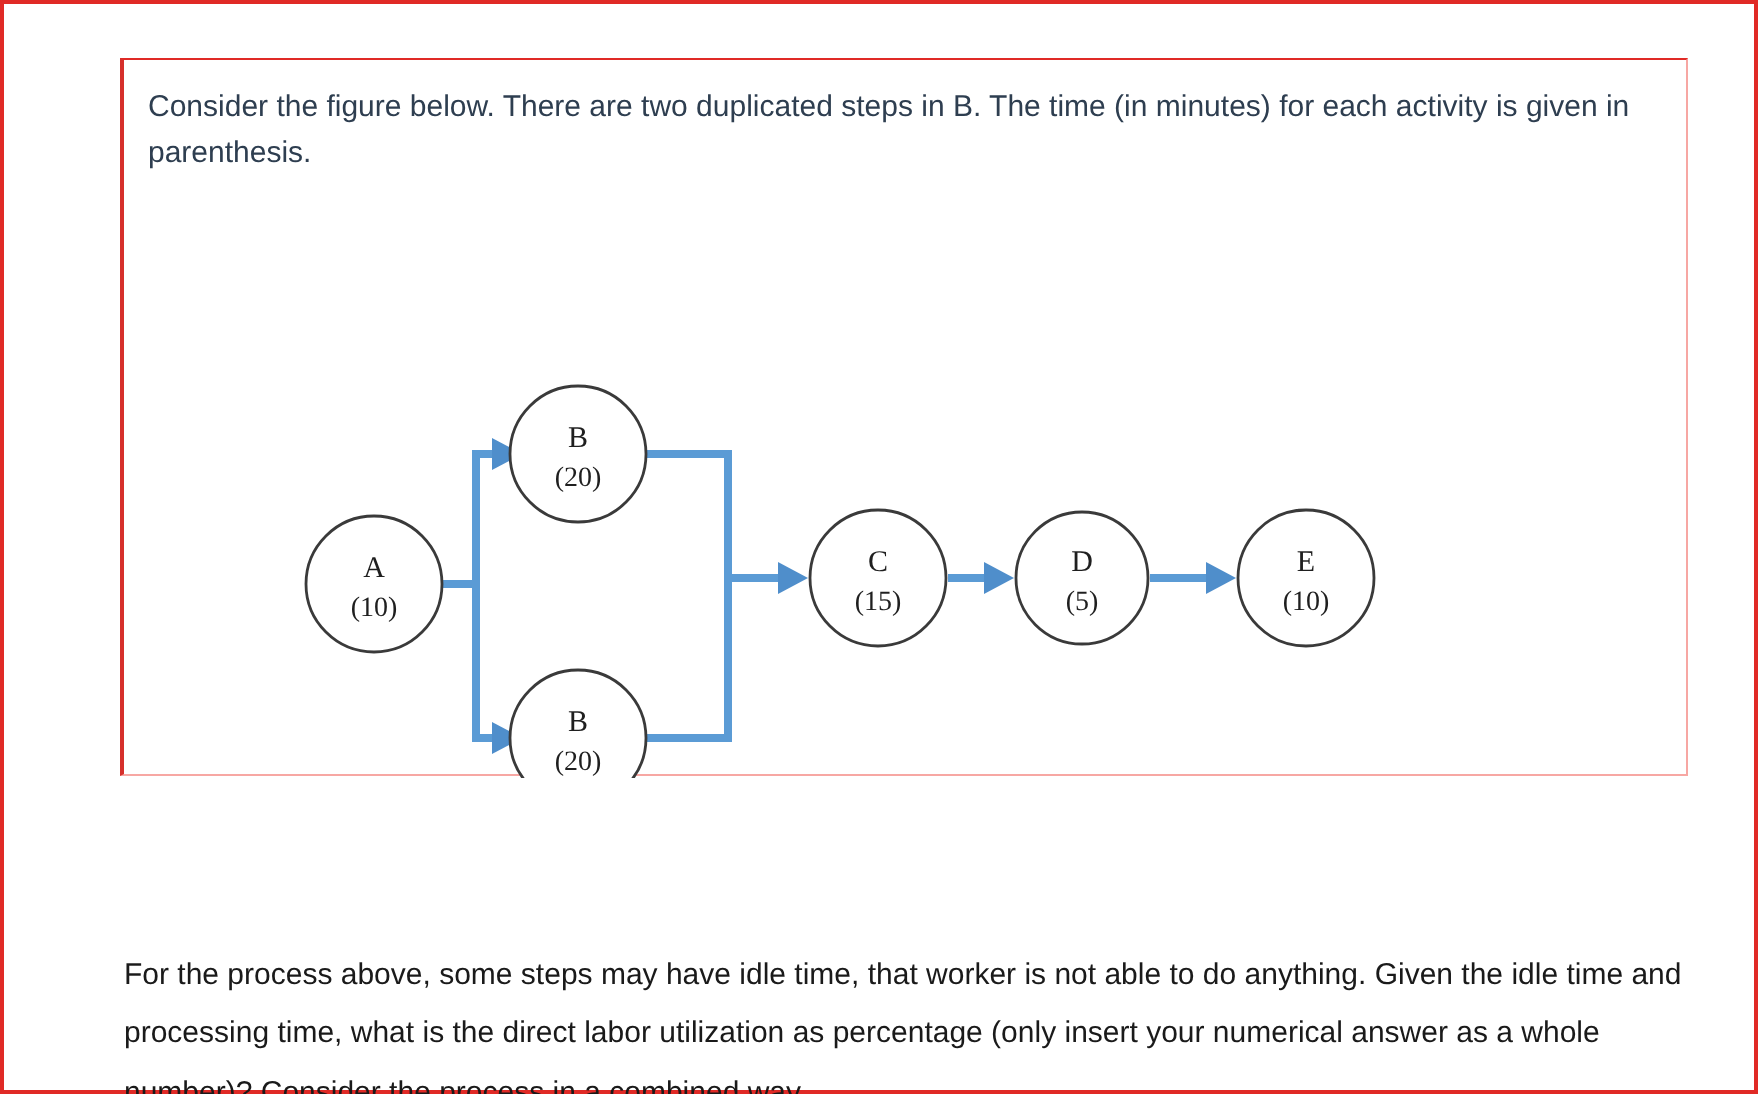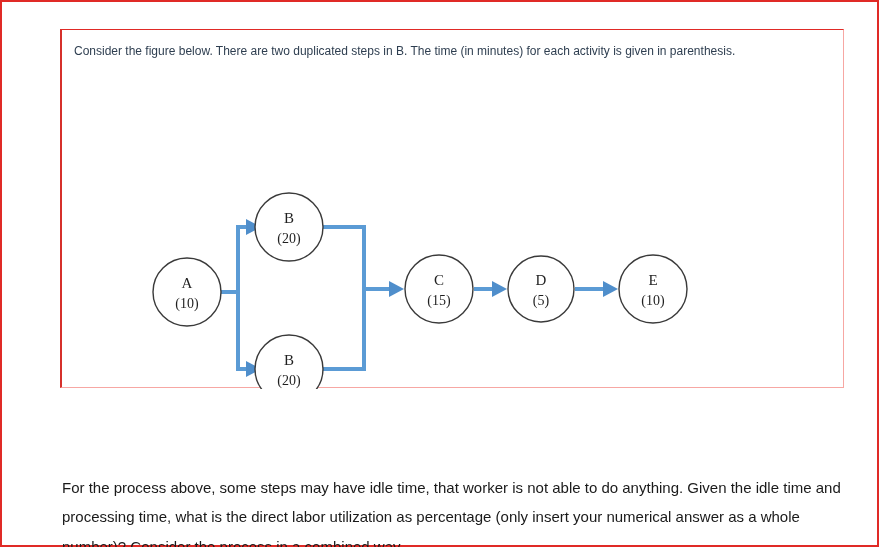--- a/index.html
+++ b/index.html
@@ -40,21 +40,21 @@
     border-right: 1px solid #f7a7a3;
     border-bottom: 1px solid #f7a7a3;
   }
 
   .prompt-block {
     position: absolute;
     left: 12px;
     top: 12px;
     width: 762px;
     color: #2e3e50;
-    font-size: 12px;
+    font-size: 15px;
     line-height: 1.55;
     font-family: "Liberation Sans", sans-serif;
   }
   .prompt-line-1 { margin: 0; }
   .prompt-line-2 { margin: 14px 0 0 0; }
 
   
   #process-diagram {
     position: absolute;
     left: 0;

